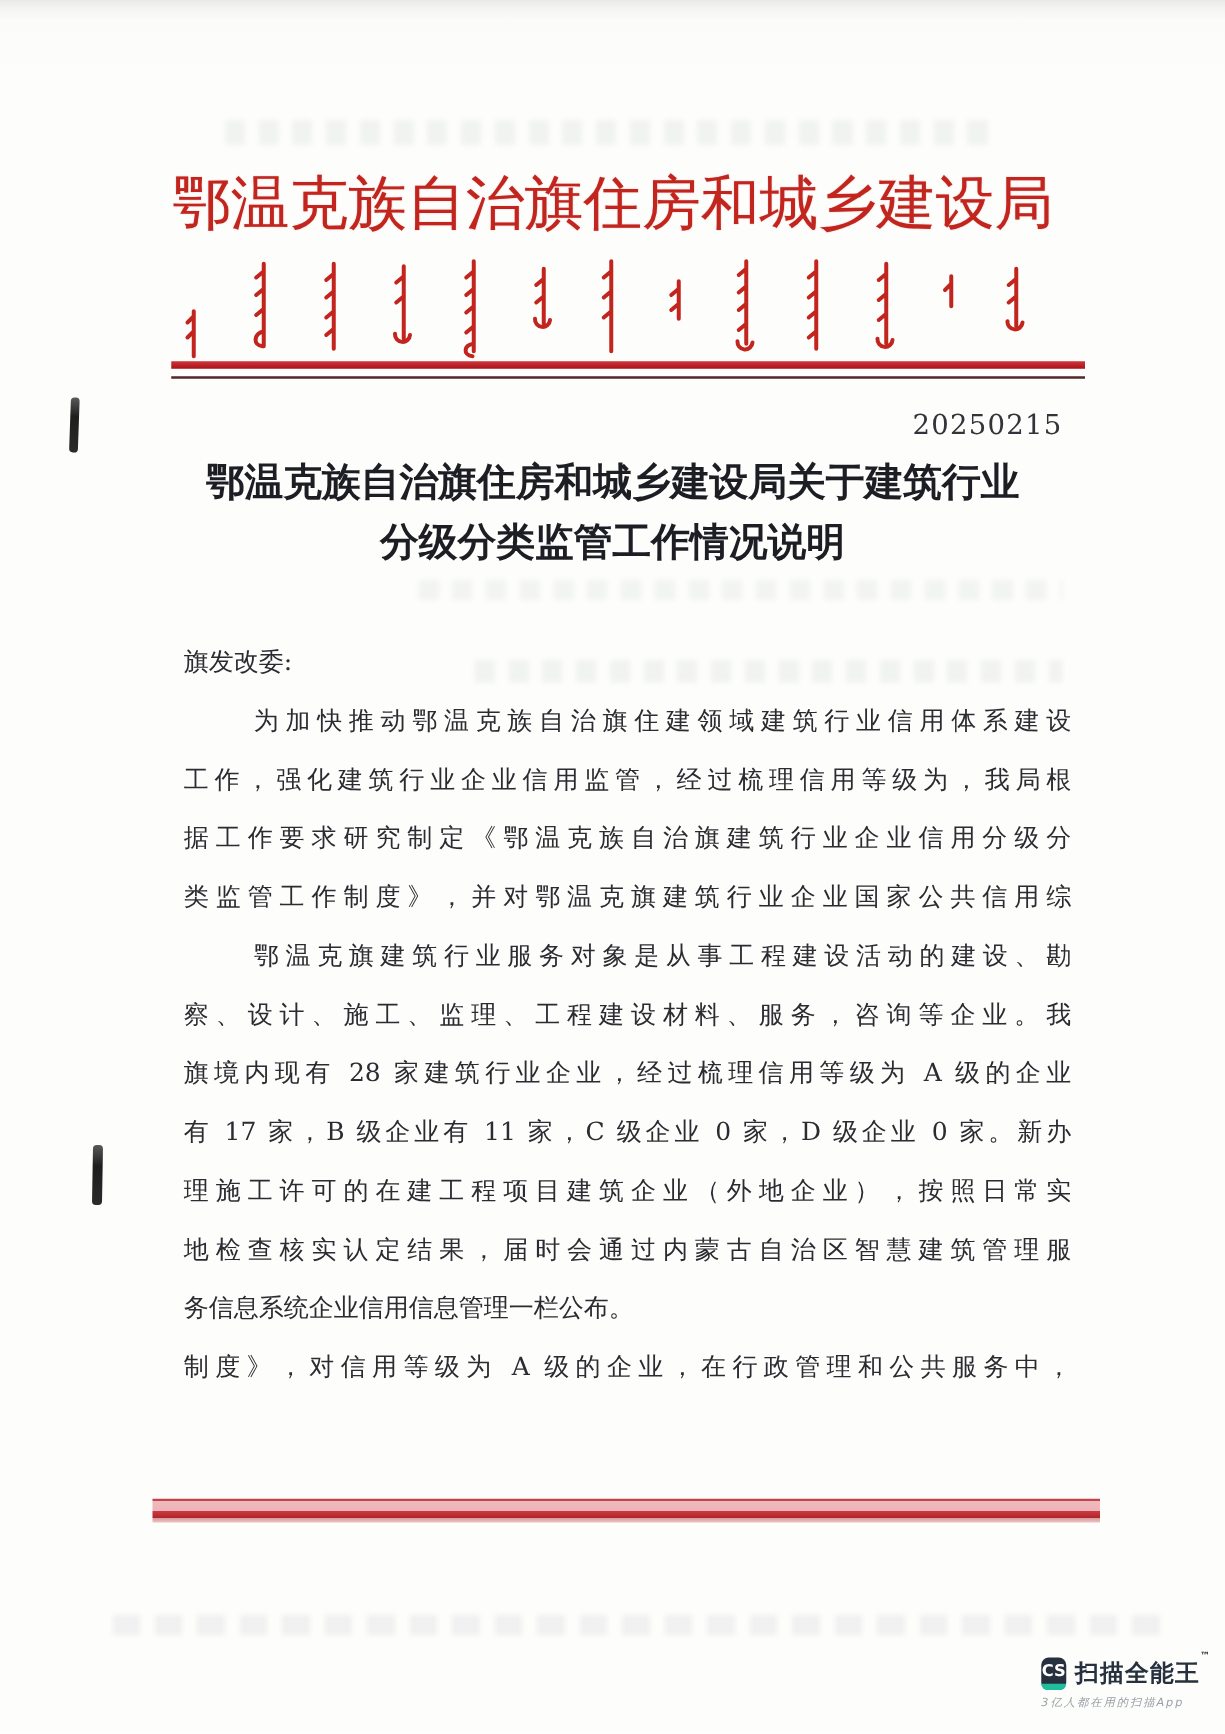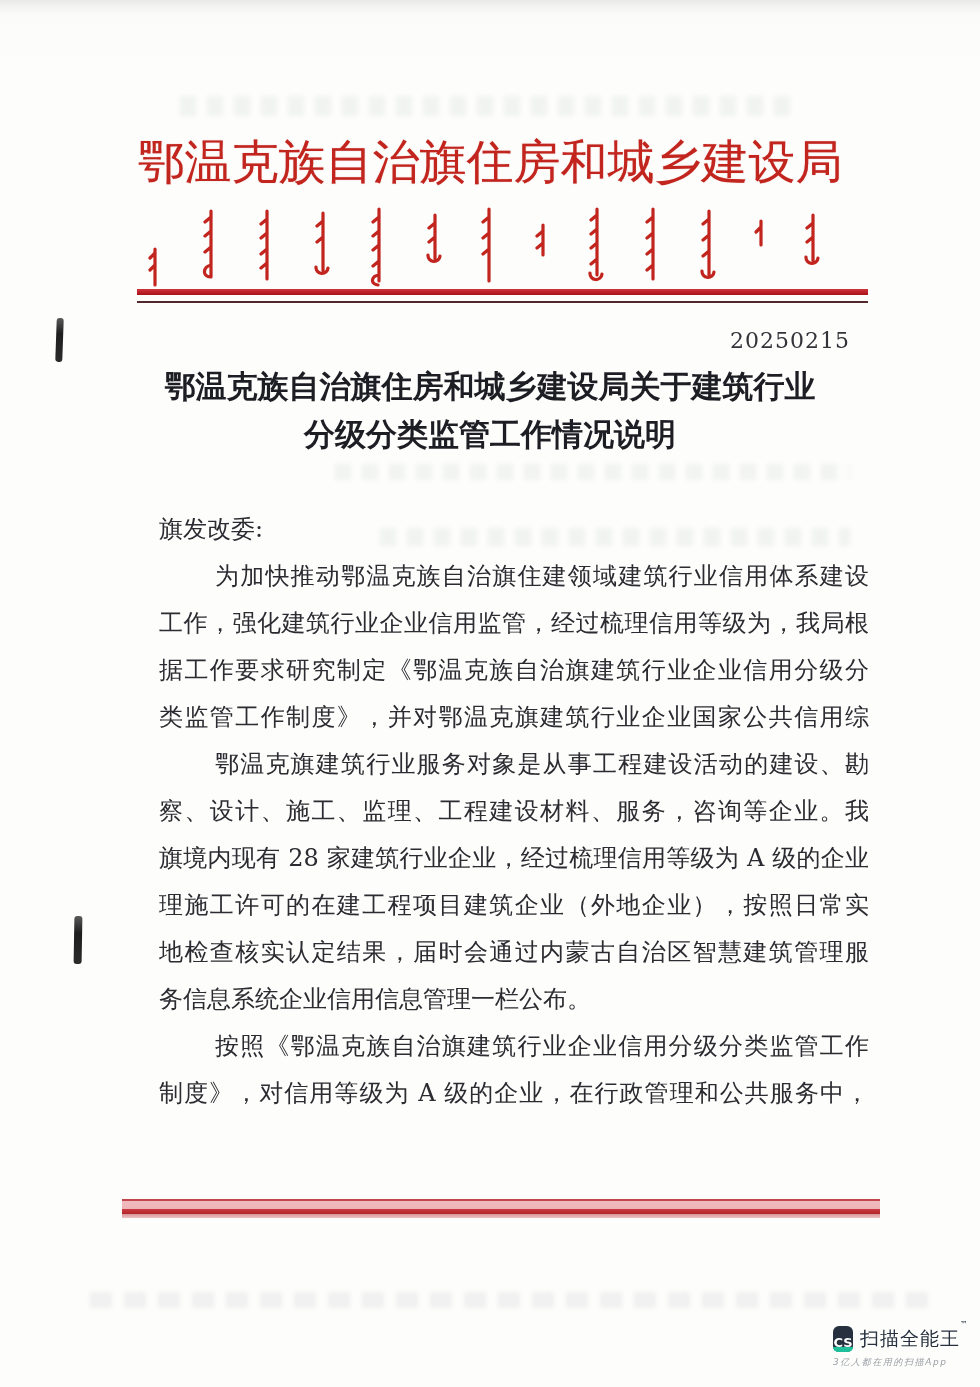--- a/index.html
+++ b/index.html
@@ -23,21 +23,21 @@
     position:absolute;top:328px;right:130px;font-size:22px;color:#33333a;
     font-family:"DejaVu Serif","Liberation Serif",serif;letter-spacing:1px;
   }
   .title{
     position:absolute;left:0;right:0;top:362px;text-align:center;
     font-weight:bold;font-size:31px;line-height:48px;color:#1d1d24;
   }
   
   .body-block{
     position:absolute;left:147px;top:506px;width:710px;z-index:2;
-    font-size:24px;color:#2b2b31;margin-left:12px;
+    font-size:20px;color:#2b2b31;
   }
   .row{height:47px;line-height:47px;text-align:justify;text-align-last:justify;white-space:nowrap0;}
   .row.indent{text-indent:56px;}
   .row.plain{text-align-last:left;}
   .salutation{height:47px;line-height:47px;}
   
   .red-band{
     position:absolute;left:122px;top:1199px;width:758px;height:19px;z-index:1;
     background:linear-gradient(180deg,
       #c2454b 0px,#c2454b 2px,
@@ -54,26 +54,26 @@
   .smudge.gray{background:repeating-linear-gradient(90deg,rgba(120,130,142,.17) 0 22px,rgba(0,0,0,0) 22px 34px);}
   .s1{left:180px;top:96px;width:620px;height:20px;opacity:.55;}
   .s2{left:335px;top:464px;width:515px;height:16px;opacity:.5;}
   .s3{left:380px;top:528px;width:470px;height:18px;opacity:.55;}
   .s4{left:90px;top:1292px;width:840px;height:16px;opacity:.6;}
   
   .watermark{position:absolute;left:833px;top:1326px;width:136px;font-family:"DejaVu Sans","Liberation Sans",sans-serif;}
   .wm-row{display:flex;align-items:center;gap:7px;}
   .cs-logo{
     position:relative;width:26px;height:26px;border-radius:6px;background:#26303f;
-    display:flex;align-items:flex-end;justify-content:center;
+    display:flex;align-items:center;justify-content:center;
     color:#fff;font-weight:bold;font-size:13px;padding-bottom:0;box-sizing:border-box;
   }
   .cs-logo .cs-txt{position:relative;top:-2px;}
   .cs-logo::after{content:"";position:absolute;left:0;right:0;bottom:0;height:5px;background:#1fbf9c;border-radius:0 0 6px 6px;}
-  .wm-name{font-weight:normal;font-size:19px;color:#26303f;letter-spacing:1px;white-space:nowrap;}
+  .wm-name{font-weight:bold;font-size:19px;color:#26303f;letter-spacing:1px;white-space:nowrap;}
   .wm-tm{font-size:8px;color:#26303f;vertical-align:top;position:relative;top:-6px;}
   .wm-tag{margin-top:4px;font-size:9px;color:#999fa5;letter-spacing:1.6px;text-align:left;white-space:nowrap;font-style:italic;}
 </style>
 </head>
 <body>
 
 <div class="page">
 
   <div class="smudge green s1"></div>
   <div class="smudge green s2"></div>
@@ -112,24 +112,24 @@
   <div class="body-block">
     <div class="salutation">旗发改委:</div>
     <div id="paragraphs">
         <div class="row indent">为加快推动鄂温克族自治旗住建领域建筑行业信用体系建设</div>
         <div class="row">工作，强化建筑行业企业信用监管，经过梳理信用等级为，我局根</div>
         <div class="row">据工作要求研究制定《鄂温克族自治旗建筑行业企业信用分级分</div>
         <div class="row">类监管工作制度》，并对鄂温克旗建筑行业企业国家公共信用综</div>
         <div class="row indent">鄂温克旗建筑行业服务对象是从事工程建设活动的建设、勘</div>
         <div class="row">察、设计、施工、监理、工程建设材料、服务，咨询等企业。我</div>
         <div class="row">旗境内现有 28 家建筑行业企业，经过梳理信用等级为 A 级的企业</div>
+        <div class="row">有 17 家，B 级企业有 11 家，C 级企业 0 家，D 级企业 0 家。新办</div>
         <div class="row">理施工许可的在建工程项目建筑企业（外地企业），按照日常实</div>
         <div class="row">地检查核实认定结果，届时会通过内蒙古自治区智慧建筑管理服</div>
         <div class="row plain">务信息系统企业信用信息管理一栏公布。</div>
-        <div class="row indent">按照《鄂温克族自治旗建筑行业企业信用分级分类监管工作</div>
         <div class="row">制度》，对信用等级为 A 级的企业，在行政管理和公共服务中，</div>
       </div>
   </div>
 
   <div class="red-band"></div>
 
   <div class="bind-mark m1"></div>
   <div class="bind-mark m2"></div>
 
   <div class="watermark">

